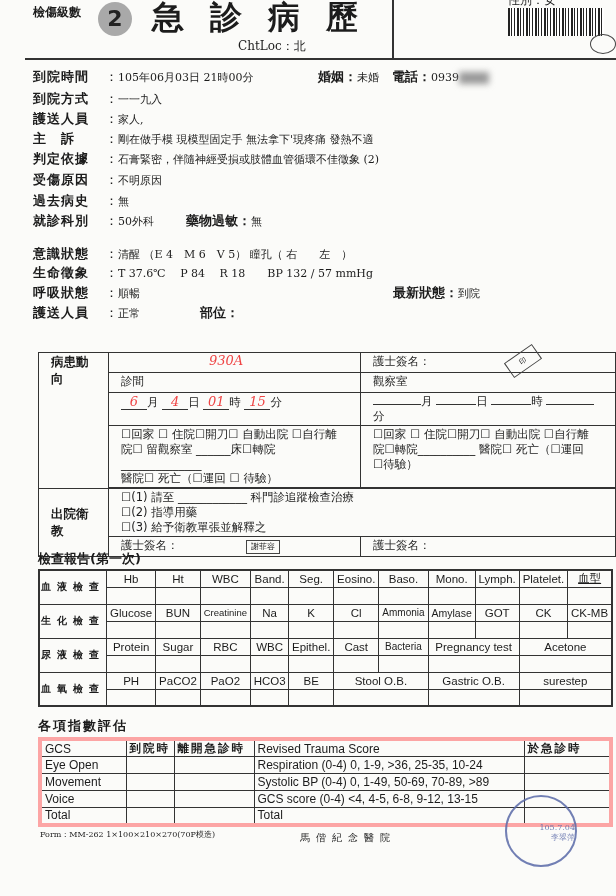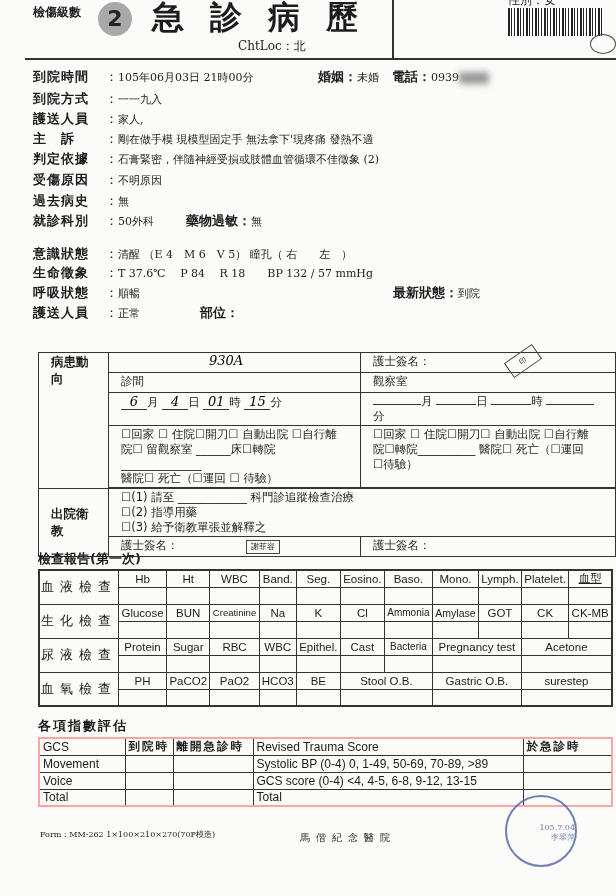--- a/index.html
+++ b/index.html
@@ -25,33 +25,33 @@
 
 .info{left:33px;font-size:13px;line-height:18px;white-space:nowrap}
 .info .lbl{display:inline-block;width:72px;font-weight:bold;letter-spacing:1px}
 .info .val{font-size:11px}
 
 
 table{border-collapse:collapse}
 #disposition{left:38px;top:352px;width:578px}
 #disposition td{border:1.5px solid #333;font-family:"DejaVu Sans",sans-serif;font-size:11.5px;padding:1px 12px;vertical-align:top}
 #disposition .side{width:70px;font-weight:bold;font-size:12.5px}
-.hand{font-family:"DejaVu Serif",serif;font-style:italic;color:#000000;font-size:13px}
+.hand{font-family:"DejaVu Serif",serif;font-style:italic;color:#ef4444;font-size:13px}
 .ul{display:inline-block;border-bottom:1px solid #333;min-width:26px;text-align:center}
 
 
 #lab-title{left:38px;top:550px;font-family:"DejaVu Sans",sans-serif;font-size:13px;font-weight:bold}
 #lab{left:38px;top:569px;width:575px}
 #lab td{border:1px solid #333;font-family:"Liberation Sans",sans-serif;font-size:11.5px;text-align:center;height:17px;padding:0 1px;white-space:nowrap}
-#lab td.cat{width:50px;font-family:"DejaVu Sans",sans-serif;font-weight:normal;letter-spacing:6px;font-size:13px}
+#lab td.cat{width:50px;font-family:"DejaVu Sans",sans-serif;font-weight:bold;letter-spacing:6px;font-size:10px}
 #lab{border:2px solid #333}
 
 
 #score-title{left:38px;top:717px;font-family:"DejaVu Sans",sans-serif;font-size:13px;font-weight:bold;letter-spacing:2px}
-#score{left:38px;top:737px;width:575px;border:2px solid #fca5a5}
+#score{left:38px;top:737px;width:575px;border:4px solid #fca5a5}
 #score td{border:1px solid #333;font-family:"Liberation Sans",sans-serif;font-size:12px;height:17px;padding:0 3px;white-space:nowrap}
 #score .cjk{font-family:"DejaVu Sans",sans-serif;font-weight:bold;letter-spacing:2px;font-size:11.5px}
 
 .form-no{left:40px;top:829px;font-size:8px;font-family:"DejaVu Serif",serif}
 .hospital{left:300px;top:831px;font-size:10px;letter-spacing:6px}
 .stamp{left:505px;top:795px;width:72px;height:72px;border:2px solid #5a6aa8;border-radius:50%;color:#5a6aa8;font-size:8px;text-align:right;padding-top:26px;opacity:.85}
 .stamp-small{left:506px;top:352px;width:34px;height:18px;border:1px solid #444;font-size:7px;transform:rotate(-35deg);text-align:center;line-height:16px}
 .stamp-small2{left:246px;top:540px;width:34px;height:14px;border:1px solid #444;font-size:8px;text-align:center;line-height:12px}
 .chk::before{content:"☐";}
 </style>
@@ -262,20 +262,27 @@
 <table id="score" class="abs">
   <tbody>
       <tr>
     <td style="width:86px">GCS</td>
     <td class="cjk" style="width:48px">到院時</td>
     <td class="cjk" style="width:80px">離開急診時</td>
     <td style="width:270px">Revised Trauma Score</td>
     <td class="cjk">於急診時</td>
   </tr>
   <tr>
+        <td>Eye Open</td>
+        <td></td>
+        <td></td>
+        <td>Respiration (0-4)  0,  1-9,  &gt;36,  25-35,  10-24</td>
+        <td></td>
+      </tr>
+  <tr>
         <td>Movement</td>
         <td></td>
         <td></td>
         <td>Systolic BP (0-4)  0,  1-49, 50-69, 70-89,  &gt;89</td>
         <td></td>
       </tr>
   <tr>
         <td>Voice</td>
         <td></td>
         <td></td>

